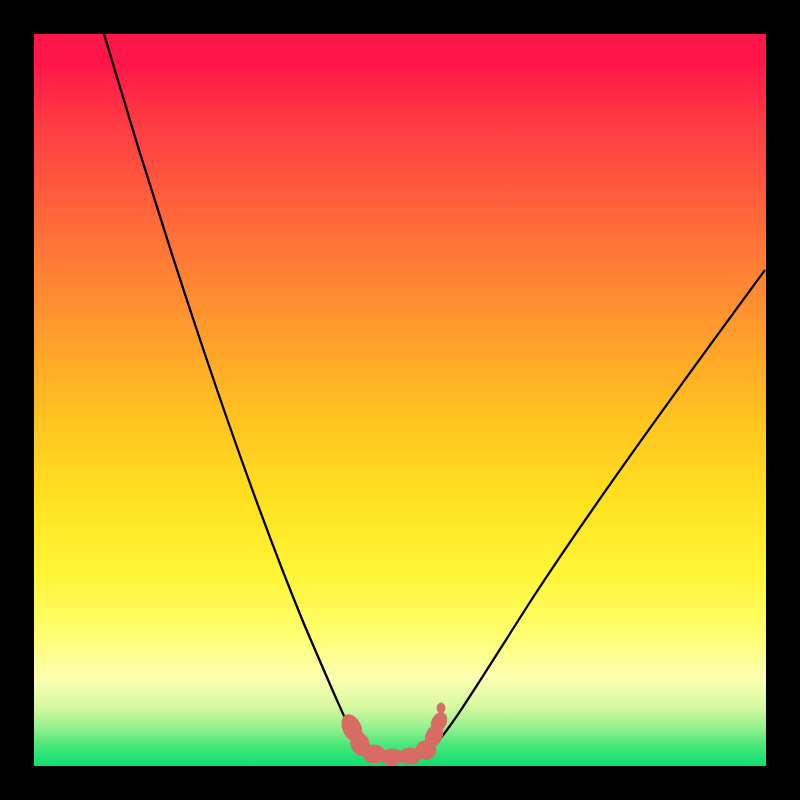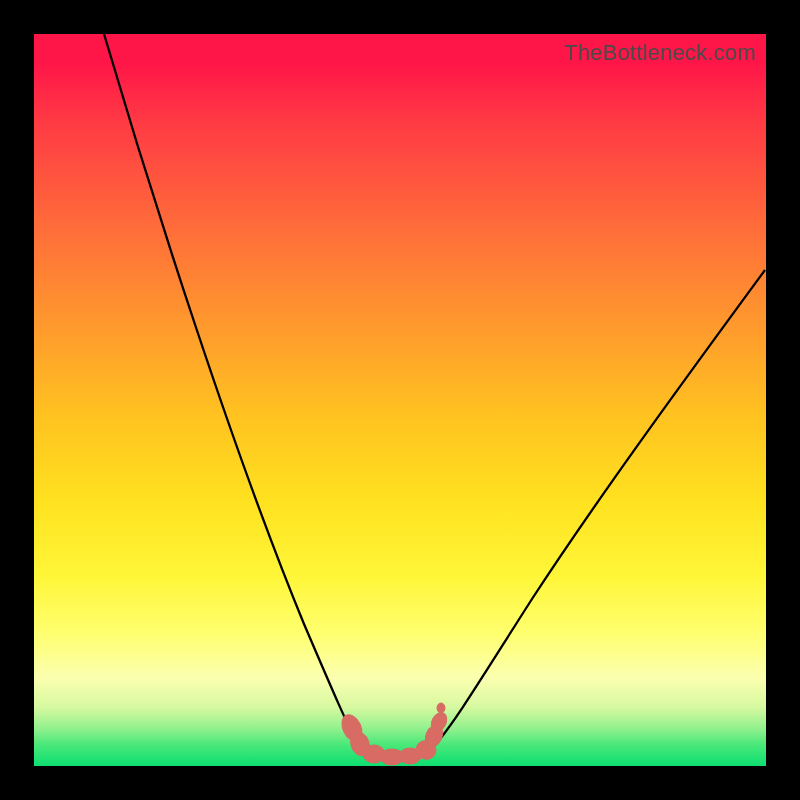--- a/index.html
+++ b/index.html
@@ -57,21 +57,20 @@
     width: 100%;
     height: 100%;
   }
 </style>
 </head>
 <body>
 
 <div class="frame">
   <div class="plot-area">
 
-    <div class="watermark">TheBottleneck.com</div>
 
     <svg class="curves" viewBox="0 0 732 732" preserveAspectRatio="none">
       <path d="M 70 0
                C 120 170, 200 420, 270 590
                C 300 660, 315 695, 325 712" fill="none" stroke="#000" stroke-width="2.3"></path>
       <path d="M 400 712
                C 420 690, 450 640, 498 565
                C 560 470, 640 360, 731 236" fill="none" stroke="#000" stroke-width="2.3"></path>
       <path d="M 325 712
                C 335 720, 345 723, 360 723

